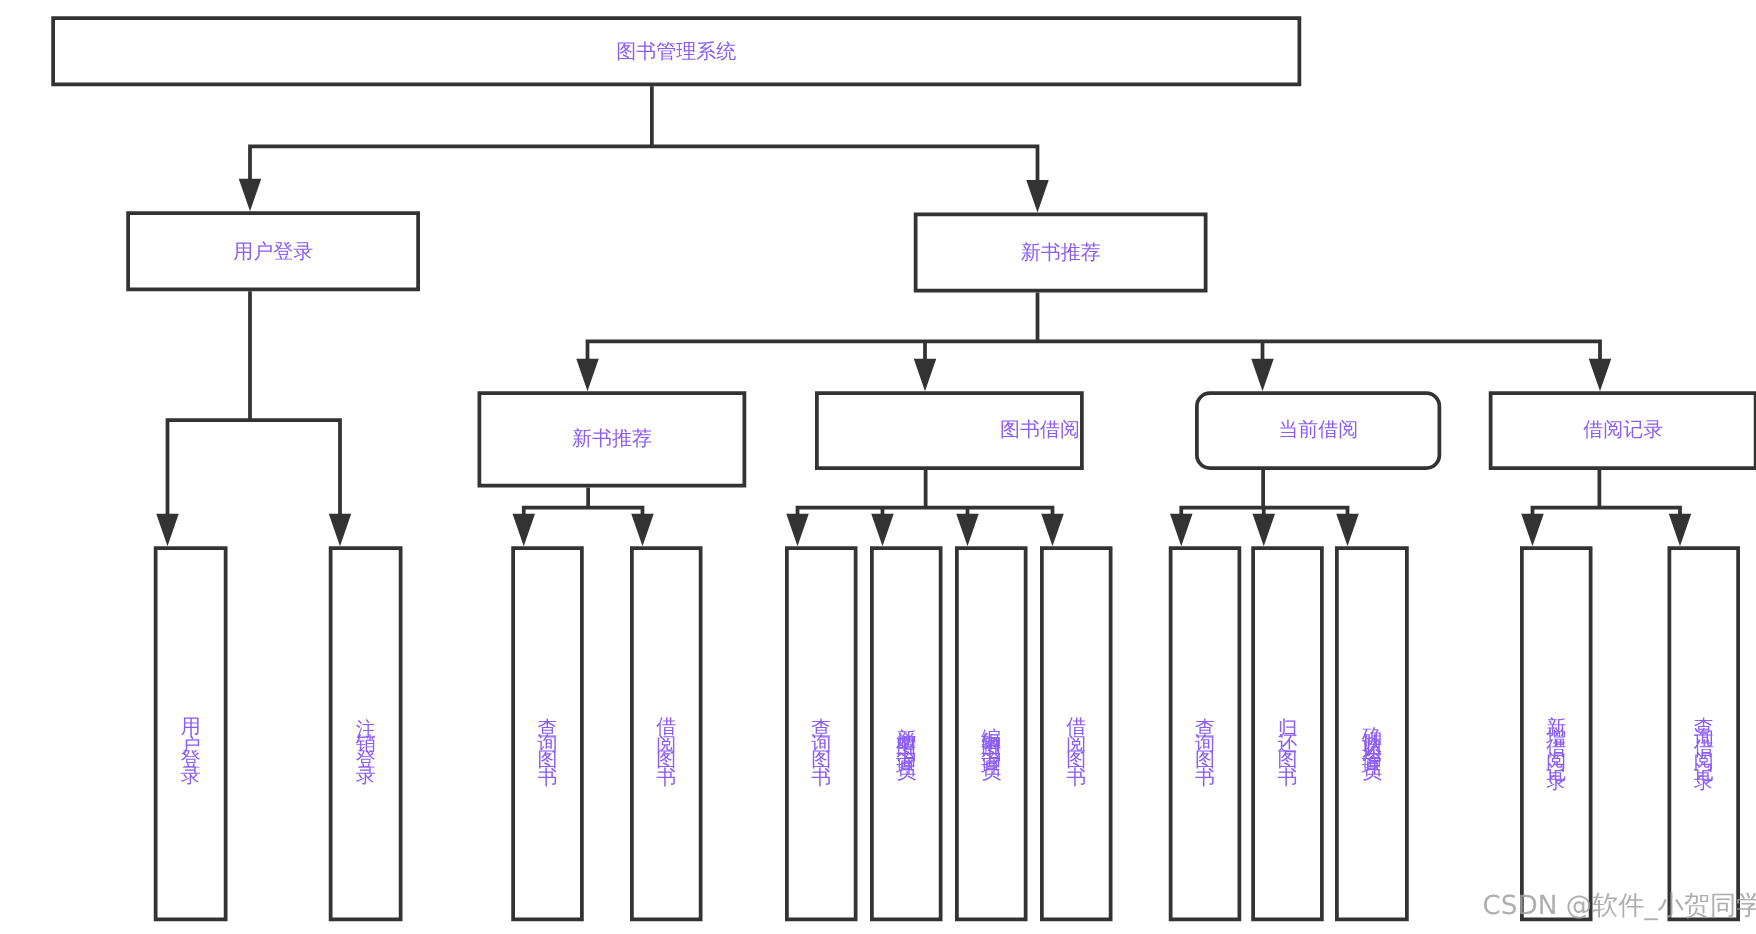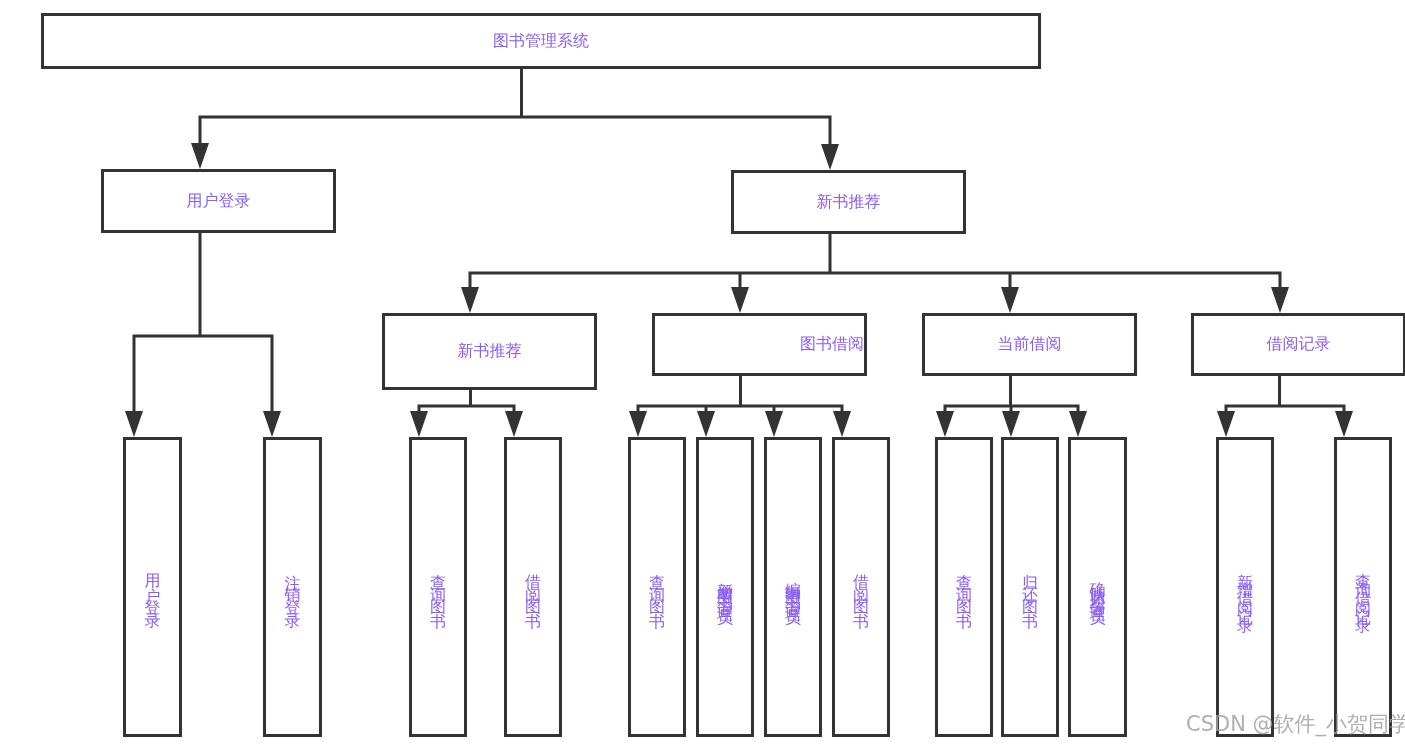--- a/index.html
+++ b/index.html
@@ -100,21 +100,21 @@
   <div class="box" style="left:712px;top:170px;width:235px;height:64px;">
     <span>新书推荐</span>
   </div>
 
   <div class="box" style="left:363px;top:313px;width:215px;height:77px;">
     <span>新书推荐</span>
   </div>
   <div class="box" style="left:633px;top:313px;width:215px;height:63px;justify-content:flex-end;">
     <span>图书借阅</span>
   </div>
-  <div class="box" style="left:903px;top:313px;width:215px;height:63px;">
+  <div class="box" style="left:937px;top:313px;width:197px;height:63px;border-radius:12px;">
     <span>当前借阅</span>
   </div>
   <div class="box" style="left:1172px;top:313px;width:215px;height:63px;">
     <span>借阅记录</span>
   </div>
 
   <div class="box vbox" style="left:104px;top:437px;width:59px;height:300px;">
     <span class="ls4">用户登录</span>
   </div>
   <div class="box vbox" style="left:244px;top:437px;width:59px;height:300px;">

